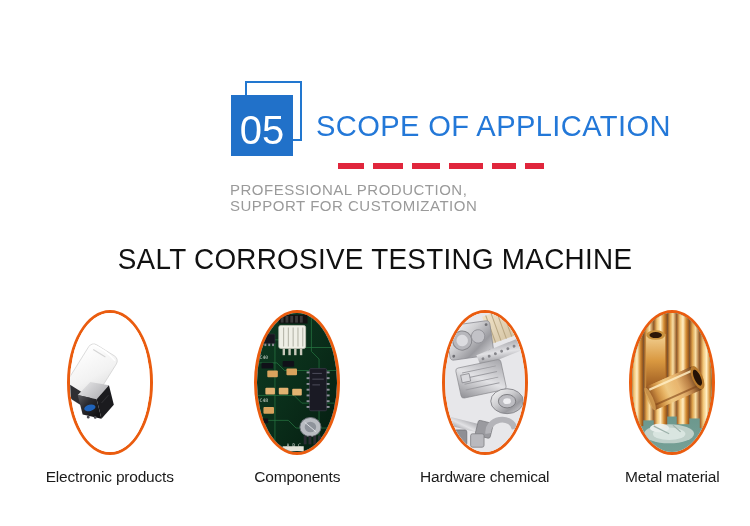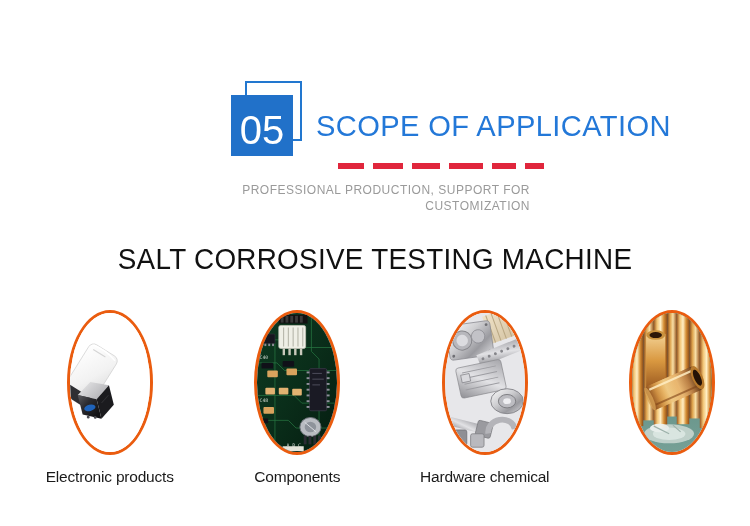--- a/index.html
+++ b/index.html
@@ -94,26 +94,25 @@
   }
 
   
   #header-subtitle {
     position: absolute;
     left: 230px;
     top: 182px;
     width: 300px;
     color: #9a9a9a;
     font-family: "Liberation Sans", sans-serif;
-    font-size: 12px;
+    font-size: 15px;
     font-weight: 400;
     letter-spacing: 0.5px;
     line-height: 16px;
     text-transform: uppercase;
-    text-align: right;
   }
 
   
   #product-title {
     position: absolute;
     left: 0;
     top: 243px;
     width: 750px;
     text-align: center;
     color: #111111;
@@ -508,16 +507,17 @@
 
     <g opacity="0.95">
       <ellipse cx="40" cy="126" rx="26" ry="10" fill="#c3d3cd"></ellipse>
       <ellipse cx="40" cy="126" rx="17" ry="6.5" fill="#dfe9e5"></ellipse>
       <ellipse cx="30" cy="120" rx="10" ry="4.5" fill="#eef3f1"></ellipse>
       <path d="M24 118 L40 126" stroke="#9fb3ac" stroke-width="1.2"></path>
       <path d="M44 117 L52 124" stroke="#9fb3ac" stroke-width="1.2"></path>
     </g>
   </svg>
         </div>
+        <div class="card-label">Metal material</div>
       </div>
     </div>
 
 </div>
 
 </body></html>

